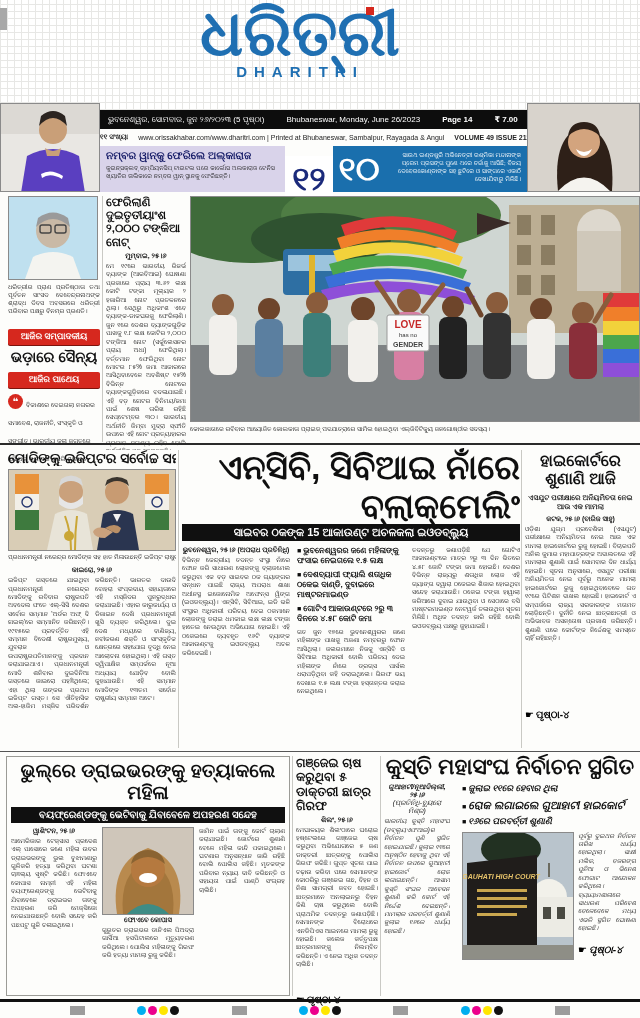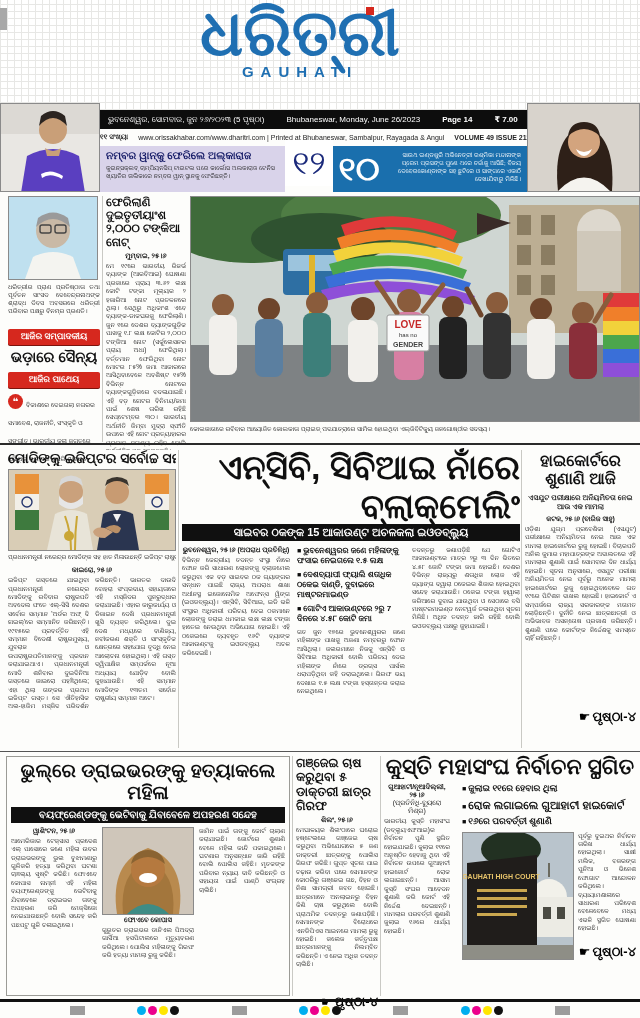--- a/index.html
+++ b/index.html
@@ -13,39 +13,39 @@
   .logo-odia{font-weight:bold;color:#1f6fb2;font-size:64px;line-height:1.05;text-align:center;}
   .logo-latin{font-weight:bold;color:#1f6fb2;font-size:15px;letter-spacing:7px;text-align:center;margin-top:-4px;}
   .logo-mark{width:8px;height:8px;background:#d6281e;}
   .black-bar{left:0;top:110px;width:640px;height:19px;background:#0d0d0d;color:#fff;
      display:flex;align-items:center;gap:22px;font-size:8px;padding-left:108px;box-sizing:border-box;}
   .info-line{left:0;top:129px;width:640px;height:16px;display:flex;align-items:center;justify-content:center;
      gap:10px;font-size:7px;color:#222;}
   .price-red{color:#c41010;font-weight:bold;}
   .photo-frame{border:1px solid #8a8a8a;box-sizing:border-box;overflow:hidden;background:#0f766e;}
   .teaser-left{left:100px;top:146px;width:185px;height:46px;background:#d9d3ea;padding:3px 6px;box-sizing:border-box;overflow:hidden;}
-  .teaser-num-left{left:285px;top:140px;width:48px;height:46px;display:flex;align-items:center;justify-content:center;
-     font-size:33px;font-weight:normal;color:#1b2a7b;background:#fff;}
+  .teaser-num-left{left:285px;top:156px;width:48px;height:46px;display:flex;align-items:center;justify-content:center;
+     font-size:33px;font-weight:bold;color:#1b2a7b;background:#fff;}
   .teaser-right{left:333px;top:146px;width:194px;height:46px;background:#1a6fad;color:#fff;padding:3px 6px 3px 52px;box-sizing:border-box;overflow:hidden;text-align:right;}
   .teaser-num-right{left:333px;top:146px;width:52px;height:46px;display:flex;align-items:center;justify-content:center;
      font-size:33px;font-weight:bold;color:#fff;}
   .teaser-title{font-weight:bold;font-size:10.5px;color:#141a66;line-height:1.25;}
   .teaser-title.w{color:#fff;}
   .teaser-body{font-size:6.2px;line-height:1.3;margin-top:2px;}
   .badge{background:#d6281e;color:#fff;font-weight:bold;font-size:8.8px;text-align:center;
      padding:2px 0 3px;border-radius:2px;box-shadow:0 1px 0 #7c130c;}
   .ed-title{font-weight:bold;font-size:14.5px;text-align:center;color:#111;}
   .bt{font-size:6.35px;line-height:1.33;text-align:justify;color:#1d1d1d;overflow:hidden;}
   .dl{font-weight:bold;font-size:6.9px;text-align:center;color:#111;}
   .hl-md{font-weight:bold;color:#0f0f0f;line-height:1.15;}
   .bar-black{background:#101010;color:#fff;font-weight:bold;text-align:center;overflow:hidden;white-space:nowrap;}
   .cols2{column-count:2;column-gap:6px;}
   .bullet-item{font-weight:bold;font-size:8px;line-height:1.25;color:#0d0d0d;margin-bottom:4px;text-align:left;}
   .bullet-item::before{content:"■ ";font-size:7px;}
-  .cont{font-weight:bold;font-size:13px;text-align:right;color:#000;}
+  .cont{font-weight:bold;font-size:10px;text-align:left;color:#000;}
   .cont::before{content:"☛";margin-right:2px;}
   .caption{font-size:6.3px;color:#222;line-height:1.25;overflow:hidden;}
   .vrule{background:#c9c9c4;width:1px;}
   .hrule{background:#2a2a2a;height:2px;left:0;width:640px;}
   .quote-circ{width:15px;height:15px;border-radius:50%;background:#d6281e;color:#fff;
      font-size:10px;font-weight:bold;text-align:center;line-height:16px;float:left;margin:1px 3px 0 0;}
   .attr{font-weight:bold;font-size:6.4px;text-align:right;line-height:1.3;}
   .reg-gray{width:15px;height:9px;background:#9c9c9c;}
   .reg-dots{display:flex;gap:2px;align-items:center;}
   .reg-dots i{width:9px;height:9px;border-radius:50%;display:block;}
@@ -54,21 +54,21 @@
 </head>
 <body>
 
 <div class="page">
 
   <div class="abs masthead">
     <div class="abs" style="left:0;top:8px;width:7px;height:22px;background:#a8a8a8;"></div>
     <div class="abs" style="left:170px;top:0;width:260px;">
       <div class="abs logo-mark" style="left:196px;top:7px;"></div>
       <div class="logo-odia">ଧରିତ୍ରୀ</div>
-      <div class="logo-latin">GAUHATI</div>
+      <div class="logo-latin">DHARITRI</div>
     </div>
   </div>
 
   <div class="abs black-bar">
     <span>ଭୁବନେଶ୍ୱର, ସୋମବାର, ଜୁନ ୨୬/୨୦୨୩ (5 ପୃଷ୍ଠା)</span>
     <span>Bhubaneswar, Monday, June 26/2023</span>
     <span style="font-weight:bold;">Page 14</span>
     <span style="font-weight:bold;">₹ 7.00</span>
   </div>
   <div class="abs info-line">
@@ -253,21 +253,21 @@
     <div class="hl-md" style="font-size:34px;text-align:right;height:76px;overflow:hidden;">ଏନ୍‌ସିବି, ସିବିଆଇ ନାଁରେ ବ୍ଲାକ୍‌ମେଲିଂ</div>
     <div class="bar-black" style="height:17px;line-height:17px;font-size:11px;">ସାଇବର ଠକଙ୍କ 15 ଆକାଉଣ୍ଟ ଅଚଳକଲା ଇଓଡବ୍ଲ୍ୟୁ</div>
     <div style="display:flex;gap:7px;margin-top:5px;">
       <div style="width:108px;">
         <div class="dl">ଭୁବନେଶ୍ୱର, ୨୫।୬ (ଅପରାଧ ପ୍ରତିନିଧି)</div>
         <div class="bt" style="height:186px;margin-top:2px;">ବିଭିନ୍ନ କେନ୍ଦ୍ରୀୟ ତଦନ୍ତ ସଂସ୍ଥା ନାଁରେ ଫୋନ କରି ସାଧାରଣ ଲୋକଙ୍କୁ ବ୍ଲାକମେଲ କରୁଥିବା ଏକ ବଡ଼ ସାଇବର ଠକ ଗ୍ୟାଙ୍ଗର ସନ୍ଧାନ ପାଇଛି ରାଜ୍ୟ ଅପରାଧ ଶାଖା ଅଧୀନସ୍ଥ ଇକୋନୋମିକ ଅଫେନ୍ସ ୱିଙ୍ଗ (ଇଓଡବ୍ଲ୍ୟୁ)। ଏନ୍‌ସିବି, ସିବିଆଇ, ଇଡି ଭଳି ସଂସ୍ଥାର ଅଧିକାରୀ ପରିଚୟ ଦେଇ ଠକମାନେ ଲୋକଙ୍କୁ ଡରାଇ ଧମକାଇ ଲକ୍ଷ ଲକ୍ଷ ଟଙ୍କା ହାତେଇ ନେଉଥିବା ଅଭିଯୋଗ ହୋଇଛି। ଏହି ଠକେଇରେ ବ୍ୟବହୃତ ୧୬ଟି ବ୍ୟାଙ୍କ ଆକାଉଣ୍ଟକୁ ଇଓଡବ୍ଲ୍ୟୁ ଅଚଳ କରିଦେଇଛି।</div>
       </div>
       <div style="width:108px;">
         <div class="bullet-item">ଭୁବନେଶ୍ୱରର ଜଣେ ମହିଳାଙ୍କୁ ଫସାଇ ନେଇଗଲେ ୧.୫ ଲକ୍ଷ</div>
         <div class="bullet-item">ଦେଶବ୍ୟାପୀ ଫ୍ୟାଲି ଶତାଧିକ ଠକେଇ ଦାଣ୍ଡି, ଦୁବାଇରେ ମାଷ୍ଟରମାଇଣ୍ଡ</div>
-        <div class="bullet-item">ଗୋଟିଏ ଆକାଉଣ୍ଟରେ ୨ରୁ 7 ଦିନରେ ୪.୫୮ କୋଟି ଜମା</div>
+        <div class="bullet-item">ଗୋଟିଏ ଆକାଉଣ୍ଟରେ ୨ରୁ ୩ ଦିନରେ ୪.୫୮ କୋଟି ଜମା</div>
         <div class="bt" style="height:118px;">ଗତ ଜୁନ ୧୭ରେ ଭୁବନେଶ୍ୱରର ଜଣେ ମହିଳାଙ୍କ ପାଖକୁ ଅଜଣା ନମ୍ବରରୁ ଫୋନ ଆସିଥିଲା। କଲରମାନେ ନିଜକୁ ଏନ୍‌ସିବି ଓ ସିବିଆଇ ଅଧିକାରୀ ବୋଲି ପରିଚୟ ଦେଇ ମହିଳାଙ୍କ ନାଁରେ ଡ୍ରଗ୍ସ ପାର୍ସଲ ଧରାପଡ଼ିଥିବା କହି ଡରାଇଥିଲେ। ଗିରଫ ଭୟ ଦେଖାଇ ୧.୫ ଲକ୍ଷ ଟଙ୍କା ହସ୍ତାନ୍ତର କରାଇ ନେଇଥିଲେ।</div>
       </div>
       <div style="width:108px;">
         <div class="bt" style="height:196px;">ତଦନ୍ତରୁ ଜଣାପଡ଼ିଛି ଯେ ଗୋଟିଏ ଆକାଉଣ୍ଟରେ ମାତ୍ର ୨ରୁ ୩ ଦିନ ଭିତରେ ୪.୫୮ କୋଟି ଟଙ୍କା ଜମା ହୋଇଛି। ଦେଶର ବିଭିନ୍ନ ରାଜ୍ୟରୁ ଶତାଧିକ ଲୋକ ଏହି ଗ୍ୟାଙ୍ଗ ଦ୍ୱାରା ଠକେଇର ଶିକାର ହୋଇଥିବା ସନ୍ଦେହ କରାଯାଉଛି। ଠକେଇ ଟଙ୍କା ହାୱାଲା ଜରିଆରେ ଦୁବାଇ ଯାଉଥିବା ଓ ସେଠାରେ ବସି ମାଷ୍ଟରମାଇଣ୍ଡ ନେଟୱର୍କ ଚଳାଉଥିବା ସୂଚନା ମିଳିଛି। ଅଧିକ ତଦନ୍ତ ଜାରି ରହିଛି ବୋଲି ଇଓଡବ୍ଲ୍ୟୁ ପକ୍ଷରୁ କୁହାଯାଇଛି।</div>
       </div>
     </div>
   </div>
 
   <div class="abs vrule" style="left:521px;top:450px;height:298px;"></div>
 
@@ -316,21 +316,21 @@
     <div class="hl-md" style="font-size:12.5px;">ଗଞ୍ଜେଇ ଚାଷ କରୁଥିବା ୫ ଡାକ୍ତରୀ ଛାତ୍ର ଗିରଫ</div>
     <div class="dl" style="margin-top:2px;">ଶିଲଂ, ୨୫।୬</div>
     <div class="bt" style="margin-top:2px;height:168px;">ମେଘାଳୟର ଶିଲଂଠାରେ ଘରୋଇ ହଷ୍ଟେଲରେ ଗଞ୍ଜେଇ ଚାଷ କରୁଥିବା ଅଭିଯୋଗରେ ୫ ଜଣ ଡାକ୍ତରୀ ଛାତ୍ରଙ୍କୁ ପୋଲିସ ଗିରଫ କରିଛି। ଗୁପ୍ତ ସୂଚନା ପାଇ ଚଢ଼ାଉ କରିବା ପରେ ସେମାନଙ୍କ କୋଠରିରୁ ଗଞ୍ଜେଇ ଗଛ, ବିହନ ଓ ନିଶା ସାମଗ୍ରୀ ଜବତ ହୋଇଛି। ଛାତ୍ରମାନେ ଅନଲାଇନରୁ ବିହନ କିଣି ଚାଷ କରୁଥିଲେ ବୋଲି ପ୍ରାଥମିକ ତଦନ୍ତରୁ ଜଣାପଡ଼ିଛି। ସେମାନଙ୍କ ବିରୋଧରେ ଏନଡିପିଏସ ଆଇନରେ ମାମଲା ରୁଜୁ ହୋଇଛି। କଲେଜ କର୍ତ୍ତୃପକ୍ଷ ଛାତ୍ରମାନଙ୍କୁ ନିଲମ୍ବିତ କରିଛନ୍ତି। ଏ ନେଇ ଅଧିକ ତଦନ୍ତ ଚାଲିଛି।</div>
     <div class="cont">ପୃଷ୍ଠା-୪</div>
   </div>
 
   <div class="abs vrule" style="left:380px;top:756px;height:240px;"></div>
 
   <div class="abs" style="left:384px;top:754px;width:252px;">
     <div class="hl-md" style="font-size:22px;white-space:nowrap;overflow:hidden;text-align:center;font-weight:900;">କୁସ୍ତି ମହାସଂଘ ନିର୍ବାଚନ ସ୍ଥଗିତ</div>
-    <div style="display:flex;gap:12px;margin-top:4px;">
+    <div style="display:flex;gap:12px;margin-top:4px;font-style:italic;">
       <div style="width:72px;">
         <div class="dl">ଗୁଆହାଟୀ/ନୂଆଦିଲ୍ଲୀ, ୨୫।୬</div>
         <div class="dl" style="font-weight:normal;">(ପ୍ରତିନିଧି-ବ୍ୟୁରୋ ମିଶ୍ର)</div>
         <div class="bt" style="height:178px;margin-top:2px;">ଭାରତୀୟ କୁସ୍ତି ମହାସଂଘ (ଡବ୍ଲ୍ୟୁଏଫଆଇ)ର ନିର୍ବାଚନ ପୁଣି ସ୍ଥଗିତ ହୋଇଯାଇଛି। ଜୁଲାଇ ୧୧ରେ ଅନୁଷ୍ଠିତ ହେବାକୁ ଥିବା ଏହି ନିର୍ବାଚନ ଉପରେ ଗୁଆହାଟୀ ହାଇକୋର୍ଟ ରୋକ ଲଗାଇଛନ୍ତି। ଆସାମ କୁସ୍ତି ସଂଘର ଆବେଦନ ଶୁଣାଣି କରି କୋର୍ଟ ଏହି ନିର୍ଦ୍ଦେଶ ଦେଇଛନ୍ତି। ମାମଲାର ପରବର୍ତ୍ତୀ ଶୁଣାଣି ଜୁଲାଇ ୧୬ରେ ଧାର୍ଯ୍ୟ ହୋଇଛି।</div>
       </div>
       <div style="width:174px;">
         <div class="bullet-item" style="font-size:9px;">ଜୁଲାଇ ୧୧ରେ ହେବାର ଥିଲା</div>
         <div class="bullet-item" style="font-size:11px;">ରୋକ ଲଗାଇଲେ ଗୁଆହାଟୀ ହାଇକୋର୍ଟ</div>
         <div class="bullet-item" style="font-size:9px;">୧୬ରେ ପରବର୍ତ୍ତୀ ଶୁଣାଣି</div>
         <div style="display:flex;gap:4px;margin-top:2px;">

